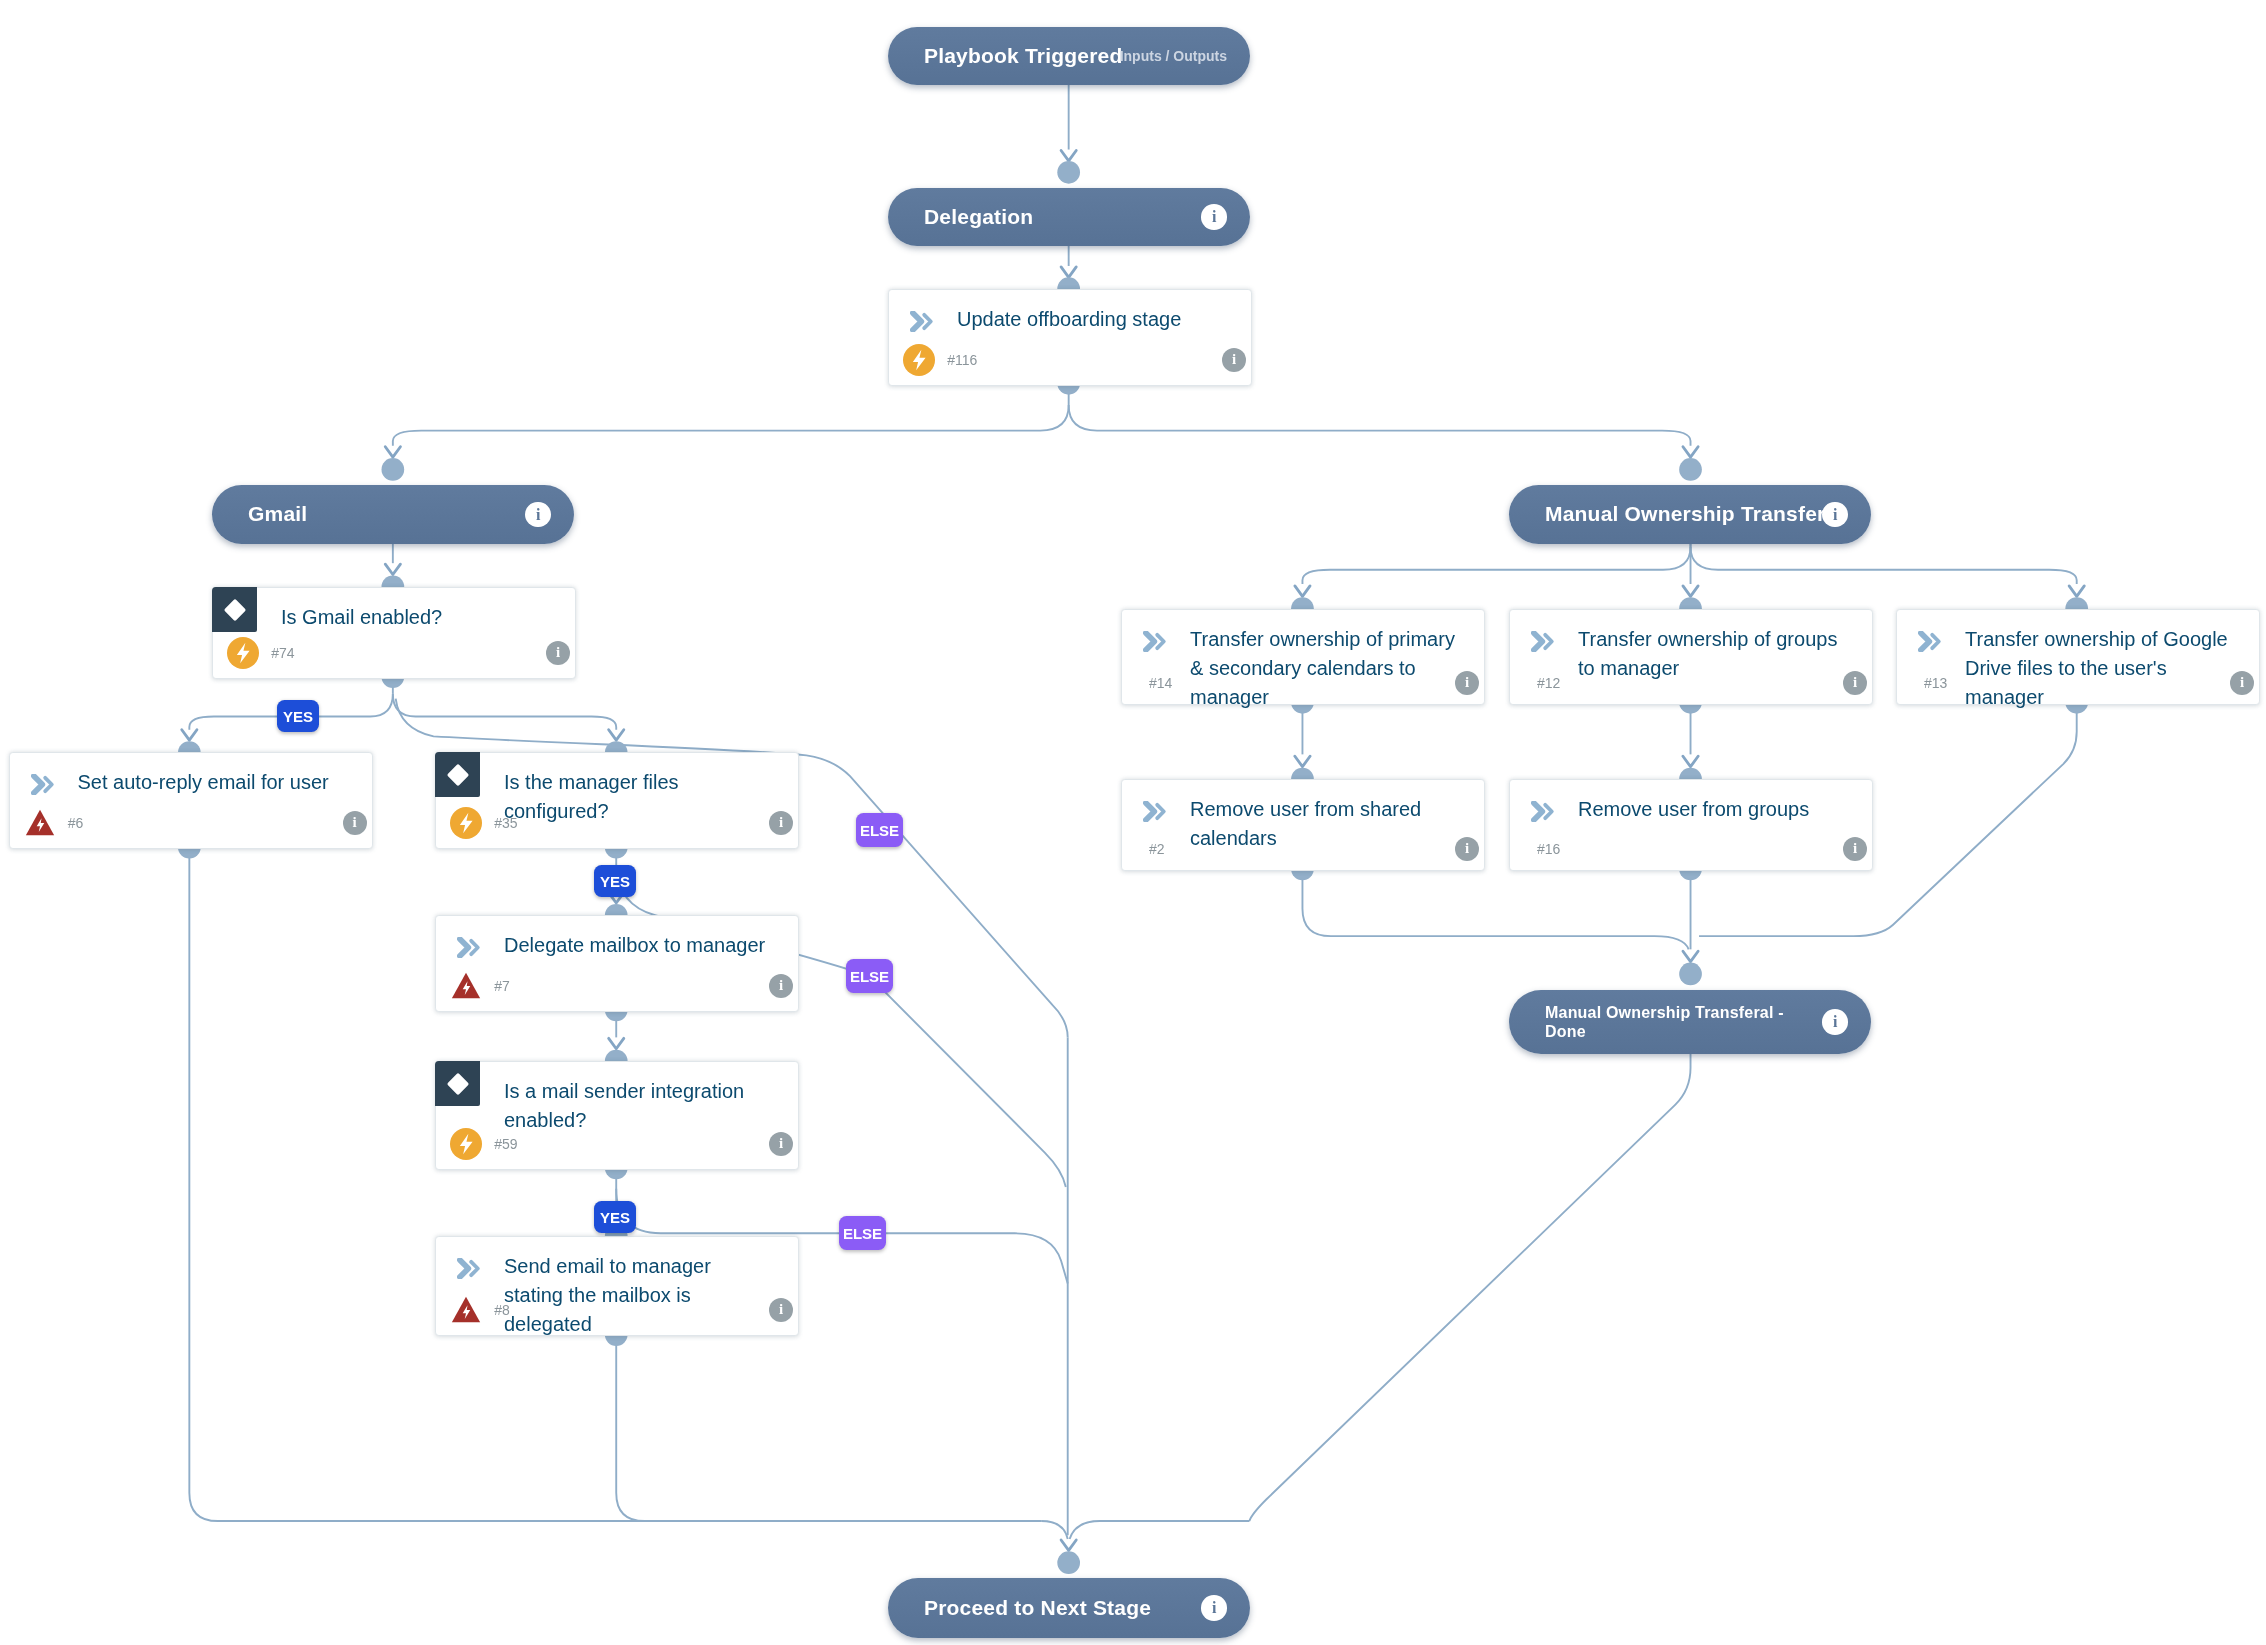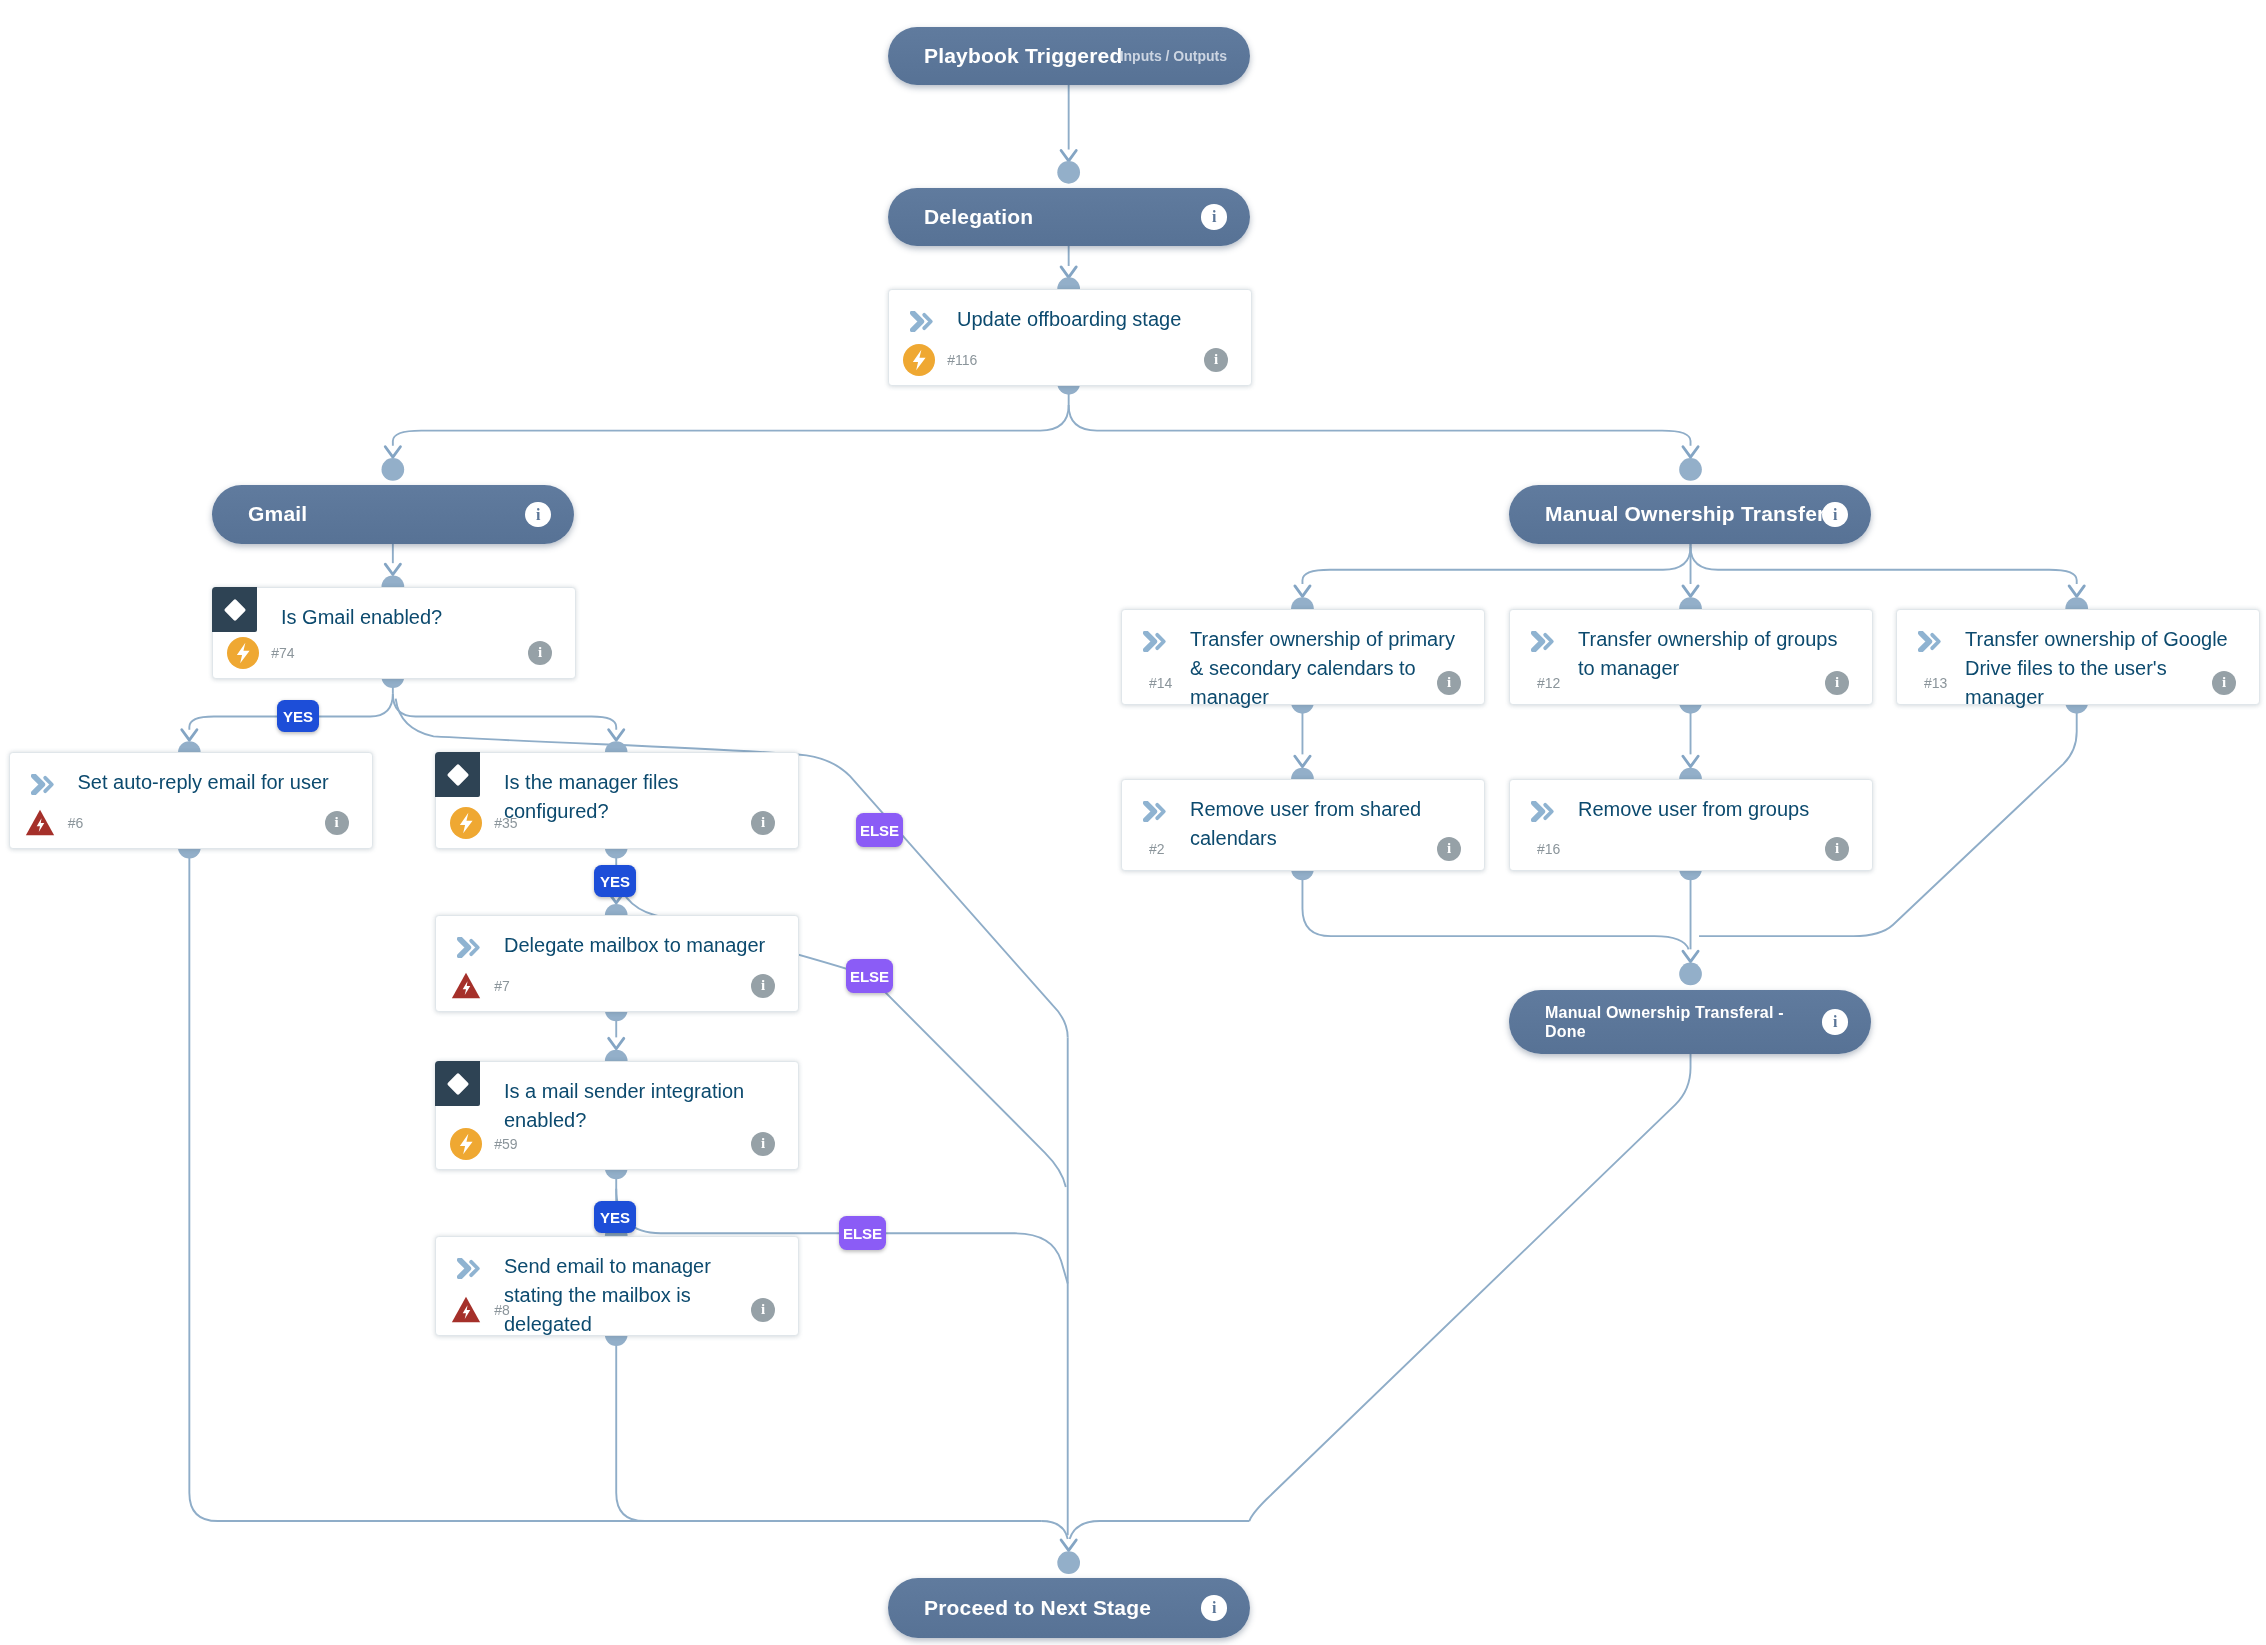--- a/index.html
+++ b/index.html
@@ -17,21 +17,21 @@
              font-family:"Liberation Serif",serif;}
 
   
   .card{position:absolute;z-index:2;background:#ffffff;border:0.9px solid #e0e6ea;border-radius:3.8px;
         box-shadow:0 0.9px 4.7px rgba(70,90,110,.22);}
   .card-title{position:absolute;left:68px;top:15px;right:28px;font-size:20px;line-height:29px;color:#0c4a6e;}
   .cond-badge{position:absolute;left:-0.9px;top:-0.9px;width:45px;height:45px;background:#2e4354;
               border-radius:3.8px 0 1.9px 0;display:flex;align-items:center;justify-content:center;}
   .diamond{width:16px;height:16px;background:#ffffff;transform:rotate(45deg);border-radius:1.9px;}
   .chevron-icon{position:absolute;left:21px;top:21px;width:24.6px;height:21px;}
-  .card-bottom{position:absolute;left:14px;right:23px;bottom:9.5px;display:flex;align-items:center;}
+  .card-bottom{position:absolute;left:14px;right:5px;bottom:9.5px;display:flex;align-items:center;}
   .status-icon{width:32px;height:32px;margin-right:12.3px;flex:0 0 auto;}
   .card-num{font-size:14px;color:#8b959b;}
   .card-num.no-icon{margin-left:13px;text-align:center;}
   .card-info{margin-left:auto;width:24px;height:24px;border-radius:50%;background:#96a1a7;color:#ffffff;
              font-weight:700;font-size:15px;display:flex;align-items:center;justify-content:center;
              font-family:"Liberation Serif",serif;}
 
   
   .badge{position:absolute;z-index:3;color:#fff;font-size:15px;font-weight:700;display:flex;align-items:center;
          justify-content:center;border-radius:7.6px;box-shadow:0 1.9px 3.8px rgba(0,0,0,.25);}

